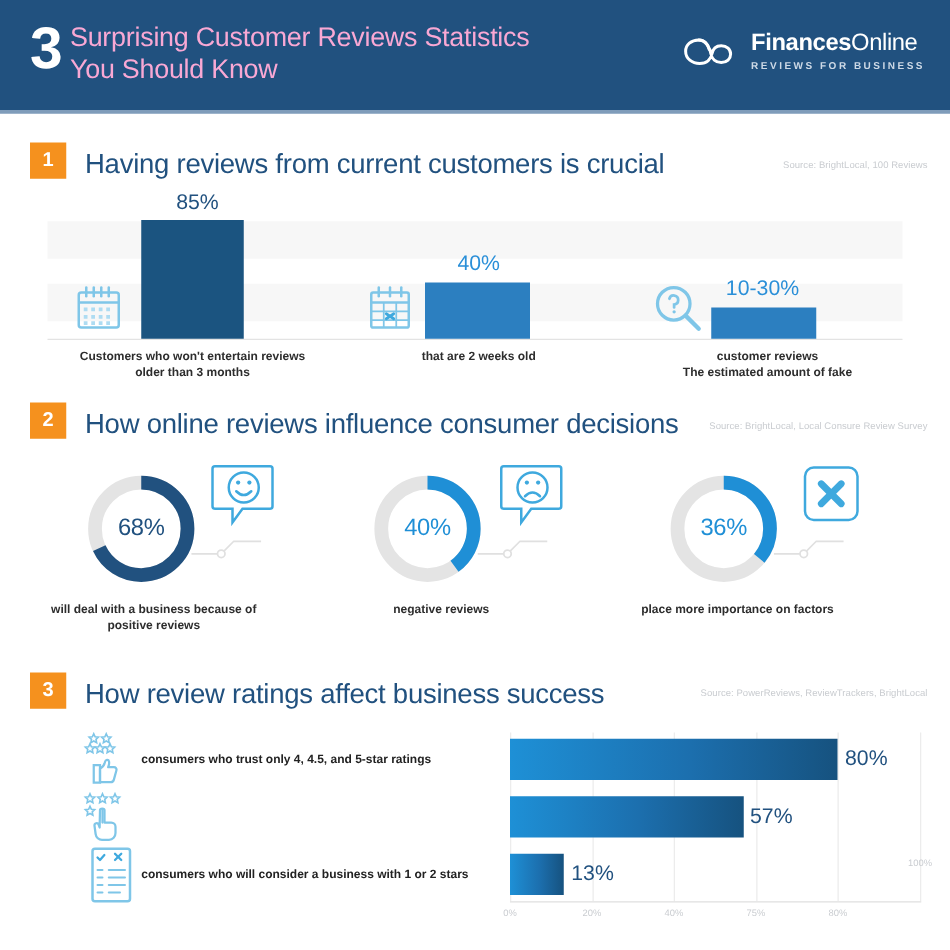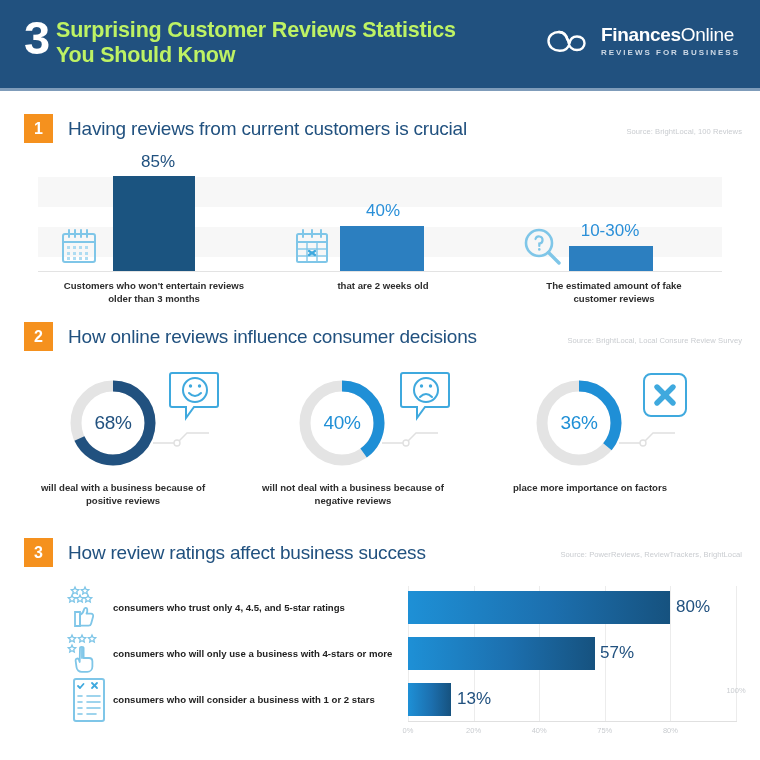--- a/index.html
+++ b/index.html
@@ -25,21 +25,21 @@
     position:absolute;left:0;top:88px;width:760px;height:3px;
     background:#7f9cba;
   }
   .hdr-num{
     position:absolute;left:24px;top:14px;
     font-size:47px;font-weight:bold;color:#ffffff;line-height:1;
     letter-spacing:-1px;
   }
   .hdr-title{
     position:absolute;left:56px;top:18px;width:450px;
-    color:#bef264;font-size:21.5px;line-height:25px;font-weight:700;
+    color:#f9a8d4;font-size:21.5px;line-height:25px;font-weight:400;
     letter-spacing:-0.2px;
   }
   .hdr-title .l2{display:block;}
 
   .logo{
     position:absolute;right:20px;top:24px;
     display:flex;align-items:center;gap:9px;
   }
   .logo-mark{width:48px;height:34px;display:block;}
   .logo-txt{display:flex;flex-direction:column;line-height:1;}
@@ -51,21 +51,21 @@
     font-weight:bold;
   }
 
   
   .sec-badge{
     position:absolute;width:29px;height:29px;background:#f5911e;
     color:#fff;font-size:16px;font-weight:bold;
     display:flex;align-items:center;justify-content:center;
   }
   .sec-title{
-    position:absolute;color:#21517f;font-size:19px;font-weight:400;
+    position:absolute;color:#21517f;font-size:22px;font-weight:400;
     letter-spacing:-.2px;
   }
   .sec-source{
     position:absolute;right:18px;color:#c9ccd0;font-size:7.6px;
     letter-spacing:.05px;text-align:right;white-space:nowrap;
   }
 
   
   .s1-band{
     position:absolute;left:38px;width:684px;background:#f7f7f7;
@@ -212,22 +212,22 @@
   </svg>
 
   <div class="vbar-label" style="left:32px;top:279px;width:244px;">
     <div>Customers who won't entertain reviews</div>
     <div>older than 3 months</div>
   </div>
   <div class="vbar-label" style="left:261px;top:279px;width:244px;">
     <div>that are 2 weeks old</div>
   </div>
   <div class="vbar-label" style="left:492px;top:279px;width:244px;">
+    <div>customer  reviews</div>
     <div>The estimated amount of fake</div>
-    <div>customer  reviews</div>
   </div>
 
   <div class="sec-badge" style="left:24px;top:322px;">2</div>
   <div class="sec-title" style="left:68px;top:326px;">How online reviews influence consumer decisions</div>
   <div class="sec-source" style="top:336px;">Source: BrightLocal, Local Consure Review Survey</div>
 
   <div class="donut" style="left:67px;top:377px;">
     <svg width="92" height="92" viewBox="0 0 92 92">
       <circle cx="46" cy="46" r="37" fill="none" stroke="#e4e4e4" stroke-width="11"></circle>
       <circle cx="46" cy="46" r="37" fill="none" stroke="#21517f" stroke-width="11" stroke-dasharray="158.1 74.4" stroke-dashoffset="0" transform="rotate(-90 46 46)"></circle>
@@ -282,21 +282,20 @@
       <line x1="16" y1="16" x2="32" y2="32"></line>
       <line x1="32" y1="16" x2="16" y2="32"></line>
     </g>
   </svg>
 
   <div class="d2-label" style="left:-8px;top:481px;width:262px;">
     <div>will deal with a business because of</div>
     <div>positive reviews</div>
   </div>
   <div class="d2-label" style="left:222px;top:481width:262px;top:481px;width:262px;">
-    <div>will not deal with a business because of</div>
     <div>negative reviews</div>
   </div>
   <div class="d2-label" style="left:459px;top:481px;width:262px;">
     <div>place more importance on factors</div>
   </div>
 
   <div class="sec-badge" style="left:24px;top:538px;">3</div>
   <div class="sec-title" style="left:68px;top:542px;">How review ratings affect business success</div>
   <div class="sec-source" style="top:550px;">Source: PowerReviews, ReviewTrackers, BrightLocal</div>
 
@@ -343,21 +342,20 @@
       <path d="M6 3 l1.1 2.4 l2.6 .3 l-1.9 1.8 l.5 2.6 l-2.3 -1.3 l-2.3 1.3 l.5 -2.6 l-1.9 -1.8 l2.6 -.3 z"></path>
       <path d="M16 3 l1.1 2.4 l2.6 .3 l-1.9 1.8 l.5 2.6 l-2.3 -1.3 l-2.3 1.3 l.5 -2.6 l-1.9 -1.8 l2.6 -.3 z"></path>
       <path d="M26 3 l1.1 2.4 l2.6 .3 l-1.9 1.8 l.5 2.6 l-2.3 -1.3 l-2.3 1.3 l.5 -2.6 l-1.9 -1.8 l2.6 -.3 z"></path>
       <path d="M6 13 l1.1 2.4 l2.6 .3 l-1.9 1.8 l.5 2.6 l-2.3 -1.3 l-2.3 1.3 l.5 -2.6 l-1.9 -1.8 l2.6 -.3 z"></path>
     </g>
     <path d="M16 16 v10" fill="none" stroke="#7fc6e8" stroke-width="1.8" stroke-linecap="round"></path>
     <path d="M14 16 c0 -1.6 3.6 -1.6 3.6 0 v10 h5.4 c2 0 3.4 1.5 3.4 3.4 v5
              c0 3 -2.2 5.4 -5.2 5.4 h-5.6 c-2.6 0 -4.8 -2 -5.1 -4.6 l-.9 -6.6
              c-.3 -2.1 2.6 -2.9 3.3 -.9 l.8 2.3 z" fill="none" stroke="#7fc6e8" stroke-width="1.8" stroke-linejoin="round"></path>
   </svg>
-  <div class="hb-row-label" style="left:113px;top:648px;">consumers who will only use a business with 4-stars or more</div>
 
   <svg class="hb-icon" style="left:70px;top:677px;" width="38" height="46" viewBox="0 0 38 46">
     <rect x="4" y="2" width="30" height="42" rx="2" fill="none" stroke="#7fc6e8" stroke-width="2"></rect>
     <path d="M8 9 l2 2 l3.5 -4" fill="none" stroke="#3fa9de" stroke-width="1.8" stroke-linecap="round" stroke-linejoin="round"></path>
     <g stroke="#3fa9de" stroke-width="1.8" stroke-linecap="round">
       <line x1="22" y1="6" x2="27" y2="11"></line>
         <line x1="27" y1="6" x2="22" y2="11"></line>
     </g>
     <g stroke="#7fc6e8" stroke-width="1.6" stroke-linecap="round">
       <line x1="8" y1="19" x2="12" y2="19"></line>

